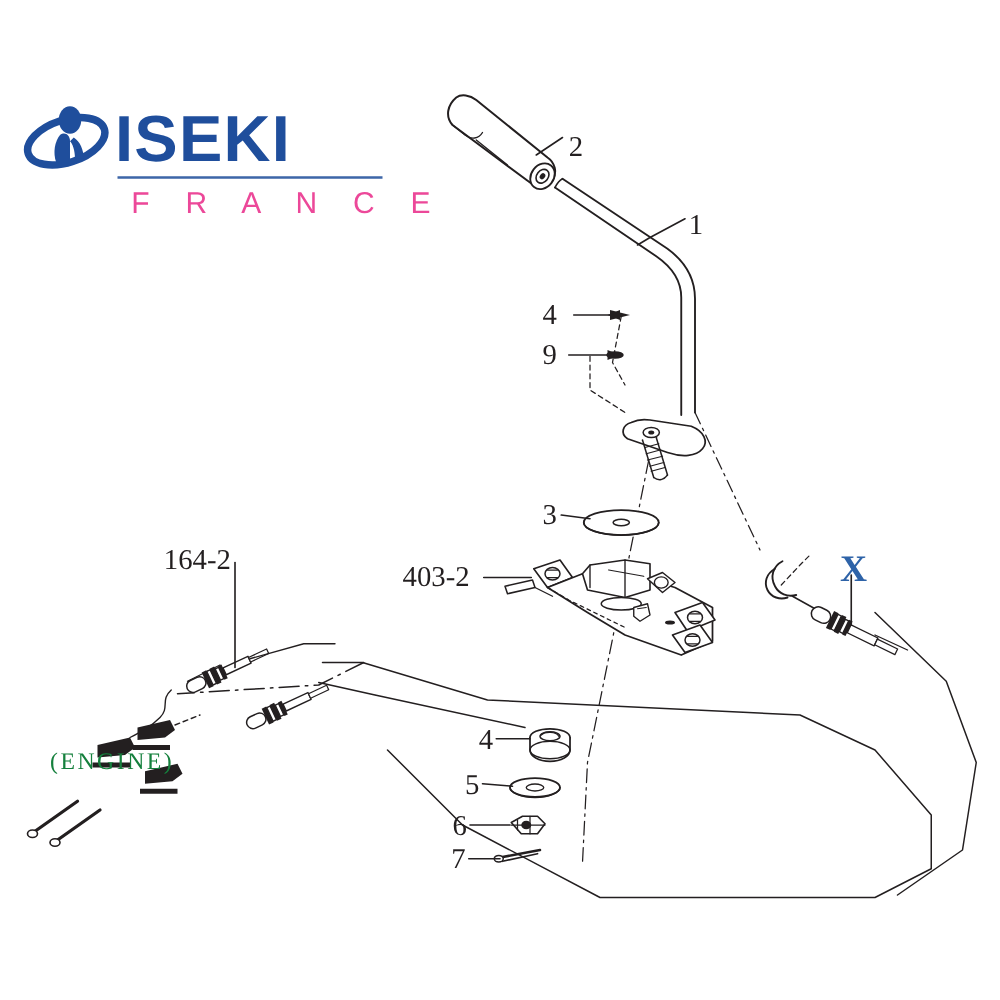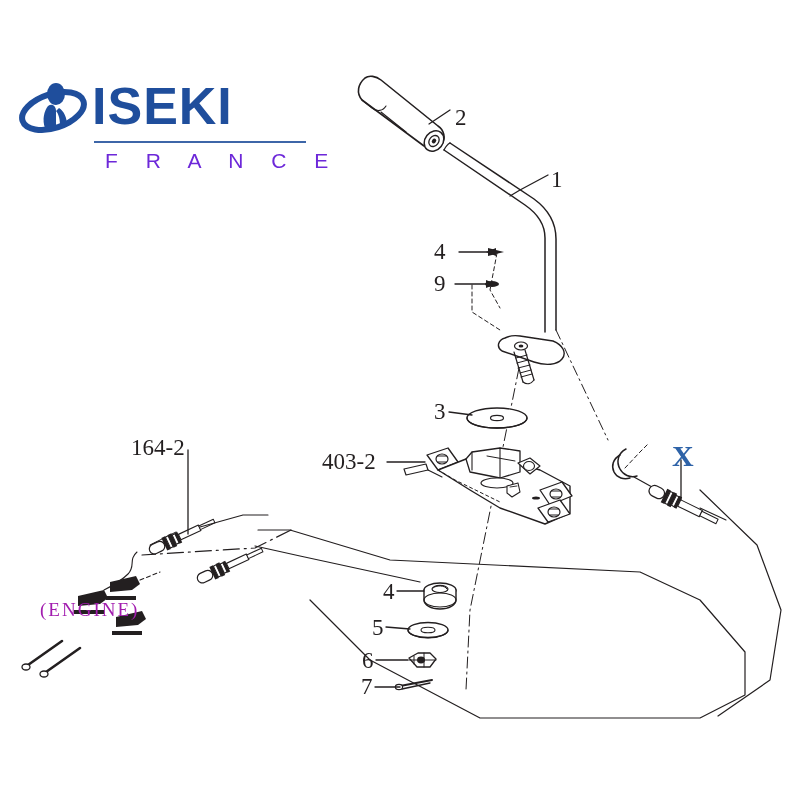--- a/index.html
+++ b/index.html
@@ -28,21 +28,21 @@
   
   #brand-logo {
     position: absolute;
     left: 18px;
     top: 80px;
     width: 290px;
     height: 96px;
   }
   #brand-logo .logo-row {
     display: flex;
-    align-items: flex-start;
+    align-items: flex-end;
     height: 58px;
   }
   #brand-mark {
     width: 70px;
     height: 56px;
     flex: 0 0 70px;
   }
   #brand-wordmark {
     font-family: "Liberation Sans", sans-serif;
     font-weight: bold;
@@ -59,25 +59,25 @@
     width: 212px;
     height: 2px;
     background: #3d66a8;
   }
   #brand-subtitle {
     margin-left: 76px;
     margin-top: 6px;
     width: 212px;
     text-align: center;
     font-family: "Liberation Sans", sans-serif;
-    font-size: 21px;
+    font-size: 24px;
     font-weight: normal;
     letter-spacing: 11px;
     text-indent: 11px;
-    color: #6d28d9;
+    color: #ec4899;
     white-space: nowrap;
   }
   
   .callout {
     position: absolute;
     font-family: "Liberation Serif", serif;
     font-size: 23px;
     line-height: 23px;
     color: #231f20;
     white-space: nowrap;
@@ -90,21 +90,21 @@
     line-height: 30px;
     color: #2e63a8;
     white-space: nowrap;
   }
   #label-engine {
     position: absolute;
     font-family: "Liberation Serif", serif;
     font-size: 19px;
     line-height: 19px;
     letter-spacing: 2px;
-    color: #a21caf;
+    color: #15803d;
     white-space: nowrap;
   }
 </style>
 </head>
 <body>
 
 <div id="page">
 
   <svg id="diagram-svg" viewBox="0 0 800 800">
     <g fill="none" stroke="#231f20" stroke-width="1.4" stroke-linecap="round" stroke-linejoin="round">

